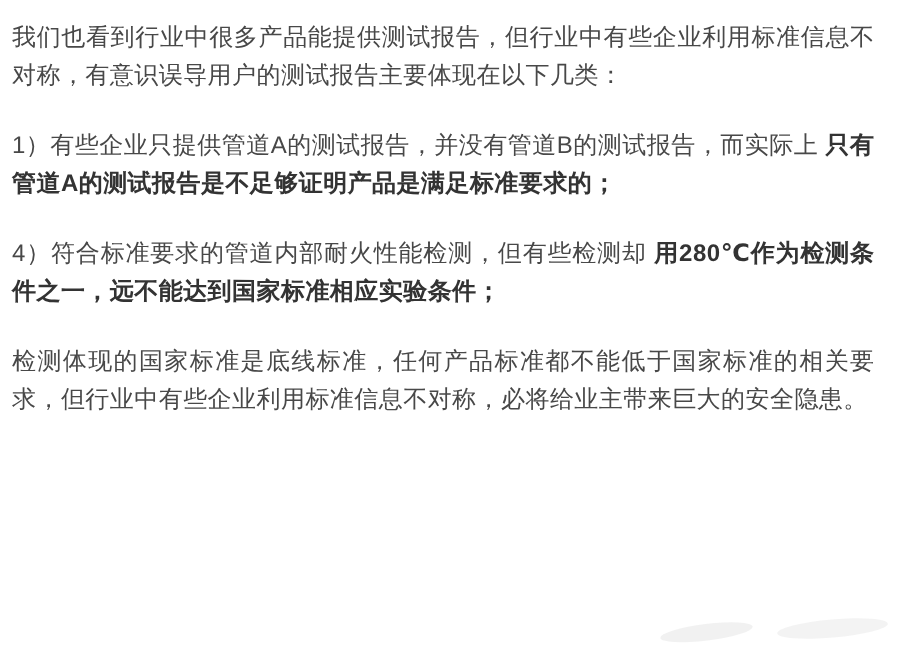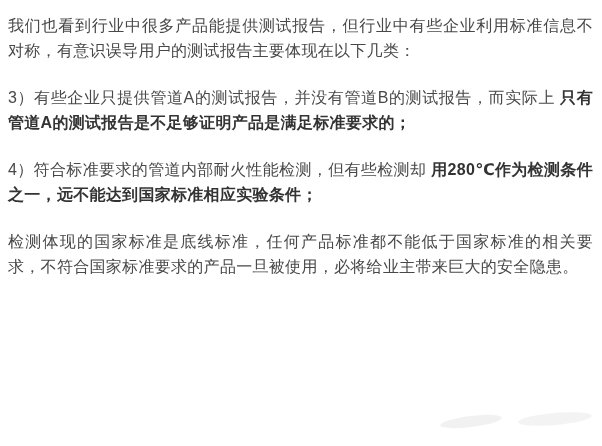--- a/index.html
+++ b/index.html
@@ -7,21 +7,21 @@
     width: 602px;
     height: 446px;
     background: #ffffff;
     overflow: hidden;
     font-family: "Liberation Sans", "DejaVu Sans", sans-serif;
   }
   .article {
     position: relative;
     width: 602px;
     height: 446px;
-    padding: 13px 9px 0 8px;
+    padding: 13px 19px 0 8px;
   }
   .para {
     font-size: 16px;
     line-height: 25px;
     letter-spacing: 0.3px;
     color: #484848;
     margin: 0 0 22px 0;
     text-align: justify;
     text-justify: inter-ideograph;
   }
@@ -67,26 +67,26 @@
     transform: rotate(-5deg);
   }
 </style>
 </head>
 <body>
 
 <div class="article">
 
   <p class="para"><span class="run-regular">我们也看到行业中很多产品能提供测试报告，但行业中有些企业利用标准信息不对称，有意识误导用户的测试报告主要体现在以下几类：</span></p>
 
-  <p class="para"><span class="run-regular">3）有些企业只提供管道A的测试报告，并没有管道B的测试报告，而实际上 </span><span class="run-bold">只有管道A的测试报告是不足够证明产品是满足标准要求的；</span></p>
+  <p class="para"><span class="run-regular">1）有些企业只提供管道A的测试报告，并没有管道B的测试报告，而实际上 </span><span class="run-bold">只有管道A的测试报告是不足够证明产品是满足标准要求的；</span></p>
 
   <p class="para"><span class="run-regular">4）符合标准要求的管道内部耐火性能检测，但有些检测却 </span><span class="run-bold">用280℃作为检测条件之一，远不能达到国家标准相应实验条件；</span></p>
 
 
-  <p class="para"><span class="run-regular">检测体现的国家标准是底线标准，任何产品标准都不能低于国家标准的相关要求，不符合国家标准要求的产品一旦被使用，必将给业主带来巨大的安全隐患。</span></p>
+  <p class="para"><span class="run-regular">检测体现的国家标准是底线标准，任何产品标准都不能低于国家标准的相关要求，但行业中有些企业利用标准信息不对称，必将给业主带来巨大的安全隐患。</span></p>
 
   <div class="watermark">
     <div class="wm-white"></div>
     <div class="wm-gray-left"></div>
     <div class="wm-gray-right"></div>
   </div>
 
 </div>
 
 </body></html>

